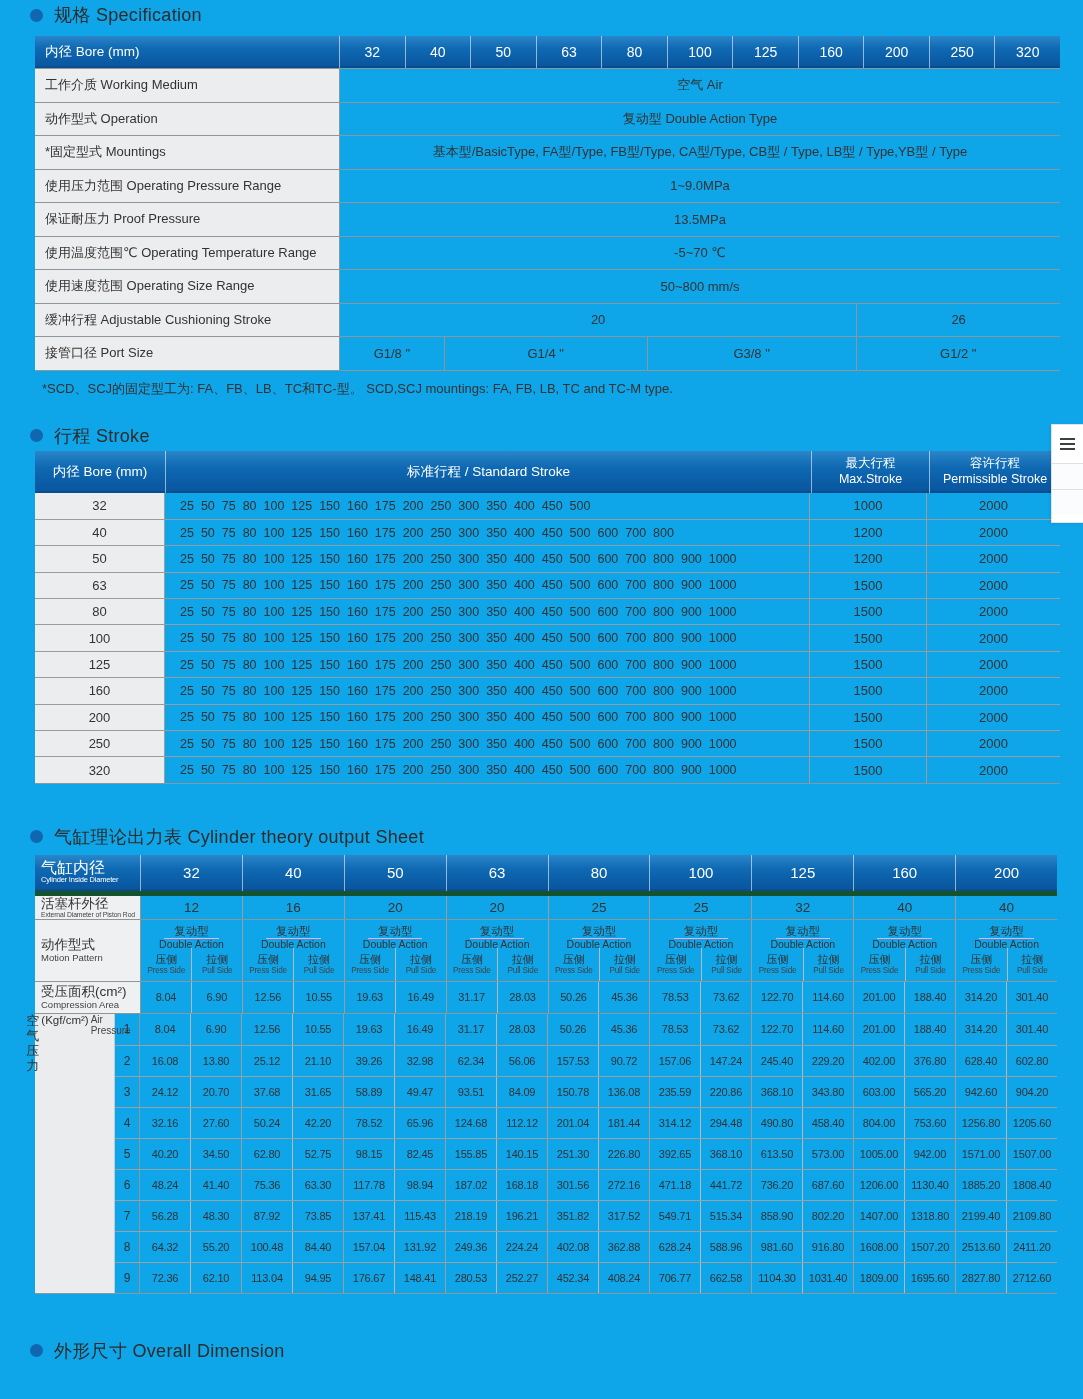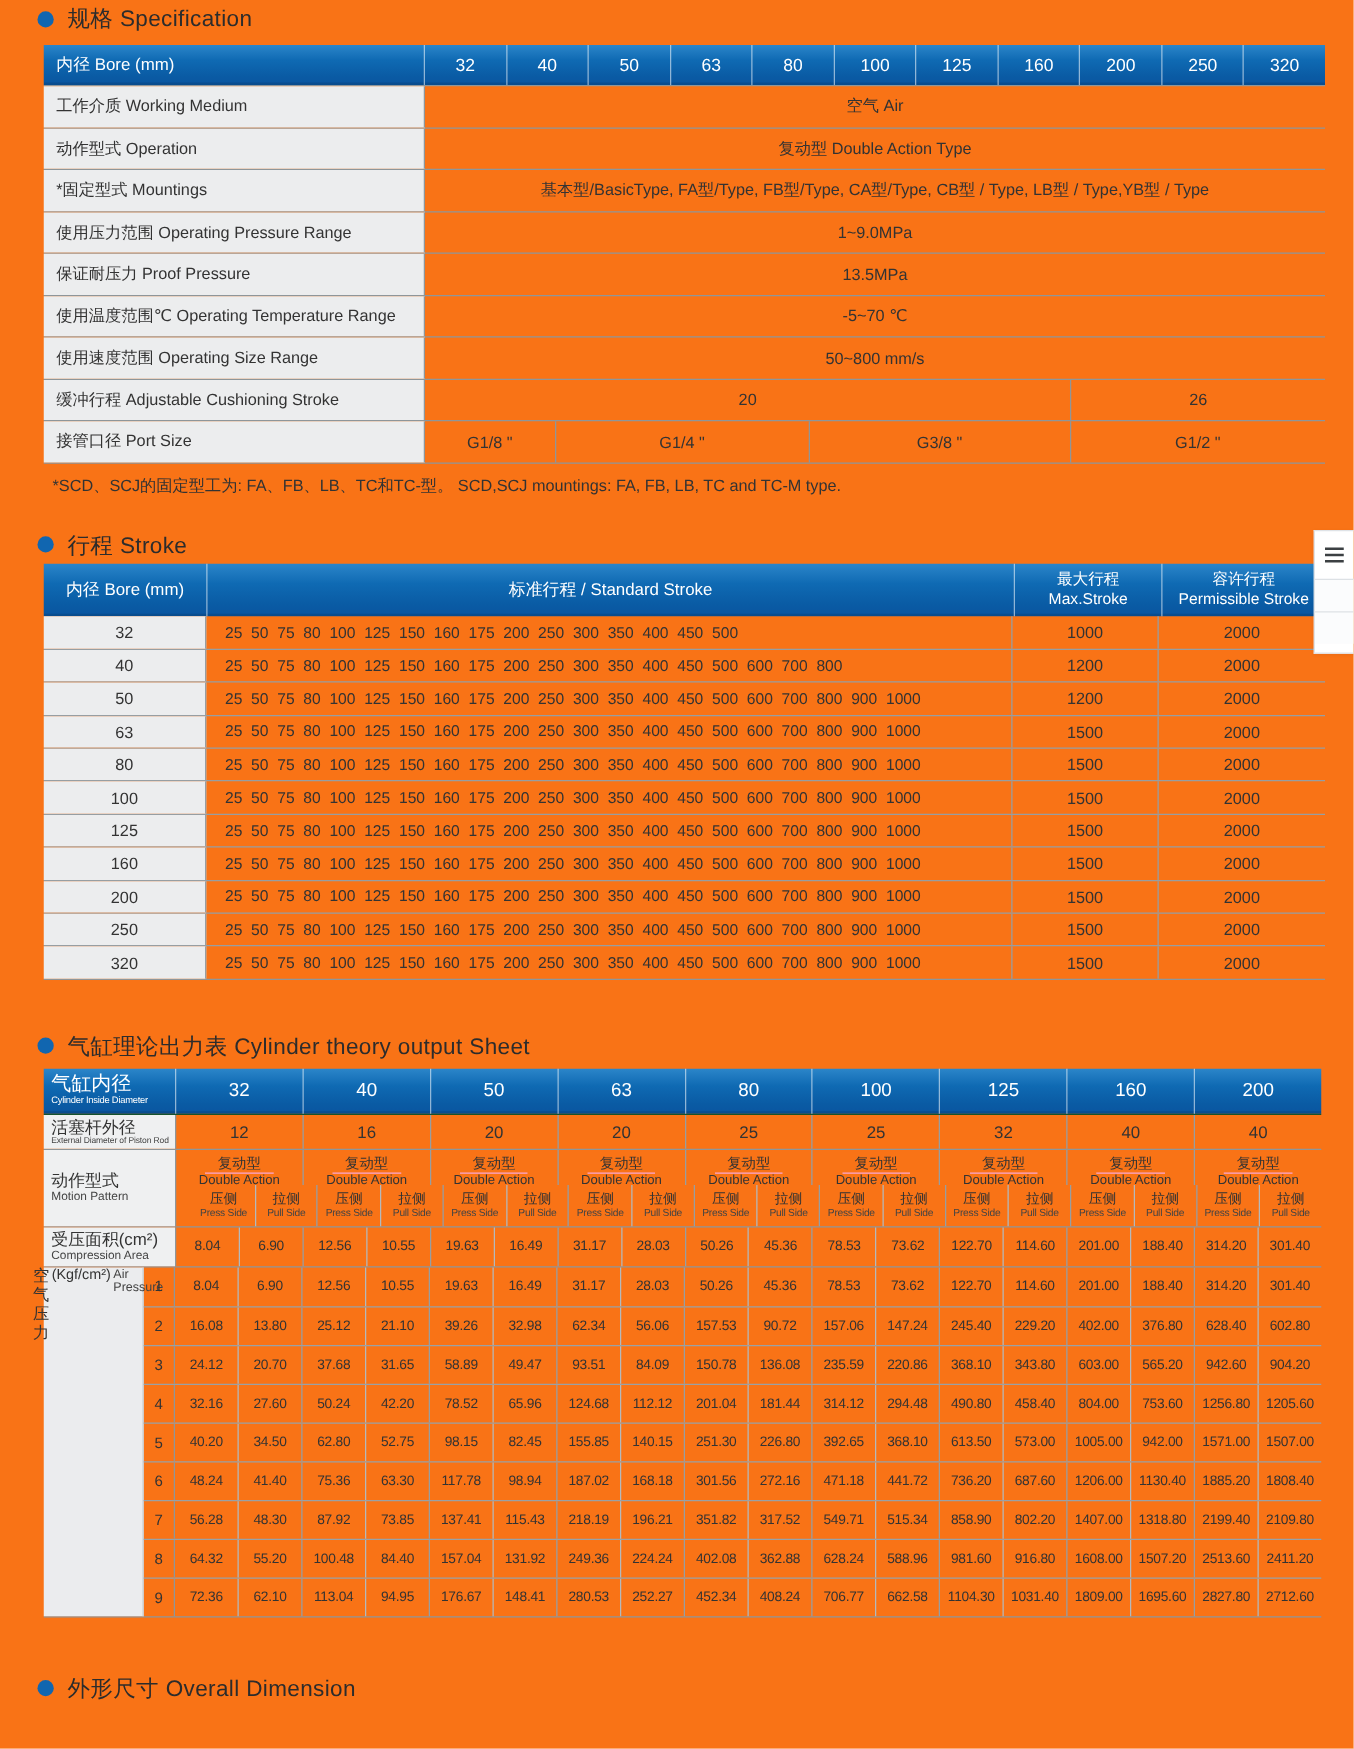--- a/index.html
+++ b/index.html
@@ -1,16 +1,16 @@
 <!DOCTYPE html>
 <html><head>
 <meta charset="utf-8">
 <style>
   html,body{margin:0;padding:0;background:#ffffff;}
-  .page{position:relative;width:1083px;height:1399px;background:#f97316;overflow:hidden;
+  .page{position:relative;width:1083px;height:1399px;background:#0ea5e9;overflow:hidden;
         font-family:"Liberation Sans","DejaVu Sans",sans-serif;color:#333;}
 
   
   .heading{display:flex;align-items:center;gap:11px;margin-left:30px;font-size:18px;color:#2c2c2c;letter-spacing:.3px;}
   .h1{padding-top:3px;}
   .h2{margin-top:26px;}
   .h3{margin-top:41px;}
   .h4{margin-top:45px;}
   .bullet{width:13px;height:13px;border-radius:50%;background:#1166b0;flex:0 0 auto;}
 
@@ -53,21 +53,21 @@
          border-right:1px solid #979ea2;box-sizing:border-box;}
   .kstrokes{width:645px;display:flex;align-items:center;padding-left:15px;box-sizing:border-box;
             font-size:12.5px;word-spacing:3.5px;border-right:1px solid #979ea2;white-space:nowrap;overflow:hidden;}
   .kmax{width:117px;display:flex;align-items:center;justify-content:center;border-right:1px solid #979ea2;box-sizing:border-box;}
   .kperm{flex:1;display:flex;align-items:center;justify-content:center;}
 
   
   #theory-table{margin:6px 0 0 35px;width:1022px;border-bottom:1px solid #8e969a;}
   .t3-row{display:flex;box-sizing:border-box;}
   .t3-r1{height:36px;}
-  .t3-r2{height:28px;border-top:1px solid #14532d;}
+  .t3-r2{height:28px;border-top:5px solid #14532d;}
   .t3-motion{border-top:1px solid #8e969a;}
   .t3-area{height:32px;border-top:1px solid #8e969a;}
   .t3-corner{width:105px;box-sizing:border-box;padding:4px 0 0 6px;line-height:1.1;}
   .t3-corner .cn{font-size:16px;}
   .t3-corner .en{font-size:7.5px;letter-spacing:-.2px;}
   .t3-data{flex:1;display:flex;border-left:1px solid #8e969a;box-sizing:border-box;}
   .t3-r1 .t3-data{border-left:1px solid rgba(255,255,255,.55);}
   .t3-bhcell{flex:1;display:flex;align-items:center;justify-content:center;font-size:15px;
              border-left:1px solid rgba(255,255,255,.55);}
   .t3-bhcell:first-child{border-left:none;}
@@ -78,21 +78,21 @@
   .t3-label .en9{font-size:9.5px;color:#444;}
   .t3-rcell{flex:1;display:flex;align-items:center;justify-content:center;font-size:13.5px;
             border-left:1px solid #979ea2;box-sizing:border-box;}
   .t3-rcell:first-child{border-left:none;}
   .t3-da-wrap{flex:1;border-left:1px solid #8e969a;box-sizing:border-box;}
   #t3-da{display:flex;height:28px;}
   .t3-dacell{flex:1;text-align:center;border-left:1px solid #979ea2;box-sizing:border-box;padding-top:1px;}
   .t3-dacell:first-child{border-left:none;}
   .t3-da-cn{display:inline-block;font-size:11.5px;border-bottom:1px solid #f9a8d4;padding:0 10px;line-height:1.25;}
   .t3-da-en{font-size:10.5px;line-height:1.1;}
-  #t3-sides{display:flex;height:33px;margin-left:13px;}
+  #t3-sides{display:flex;height:33px;}
   .t3-sidecol{flex:1;display:flex;border-left:1px solid #979ea2;box-sizing:border-box;}
   .t3-sidecol:first-child{border-left:none;}
   .t3-half{width:50%;display:flex;flex-direction:column;align-items:center;justify-content:center;line-height:1.2;box-sizing:border-box;}
   .t3-half+.t3-half{border-left:1px solid #b4b9bc;}
   .t3-half .cn{font-size:11px;}
   .t3-half .en{font-size:8.2px;letter-spacing:-.2px;color:#444;}
   .t3-vcell{flex:1;display:flex;align-items:center;justify-content:center;font-size:11px;
             letter-spacing:-.2px;box-sizing:border-box;}
   .t3-vcell.colstart{border-left:1px solid #979ea2;}
   .t3-vcell.half{border-left:1px solid #b4b9bc;}

